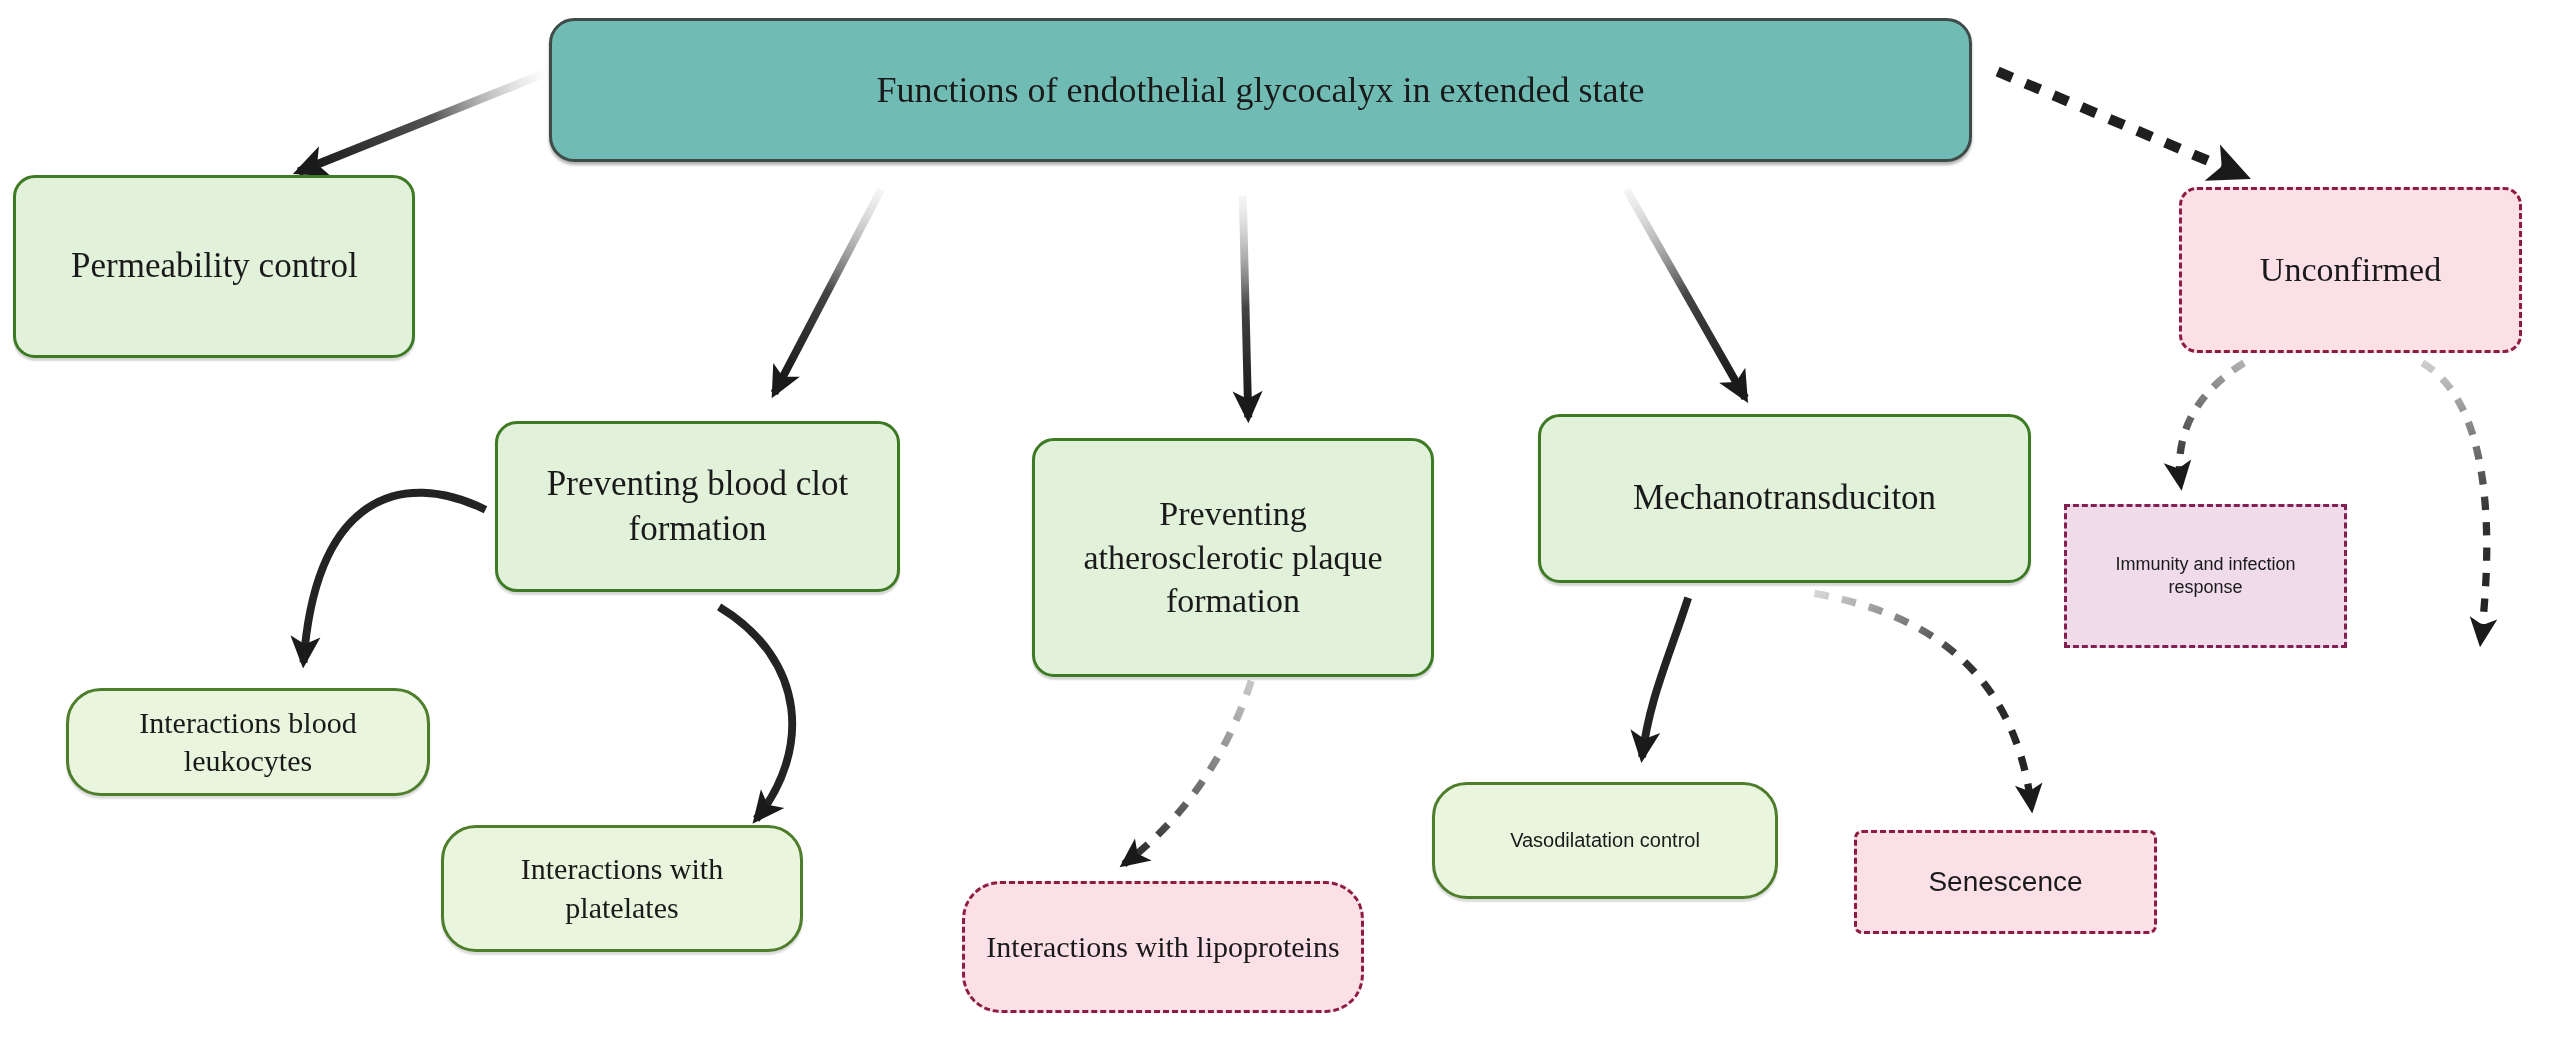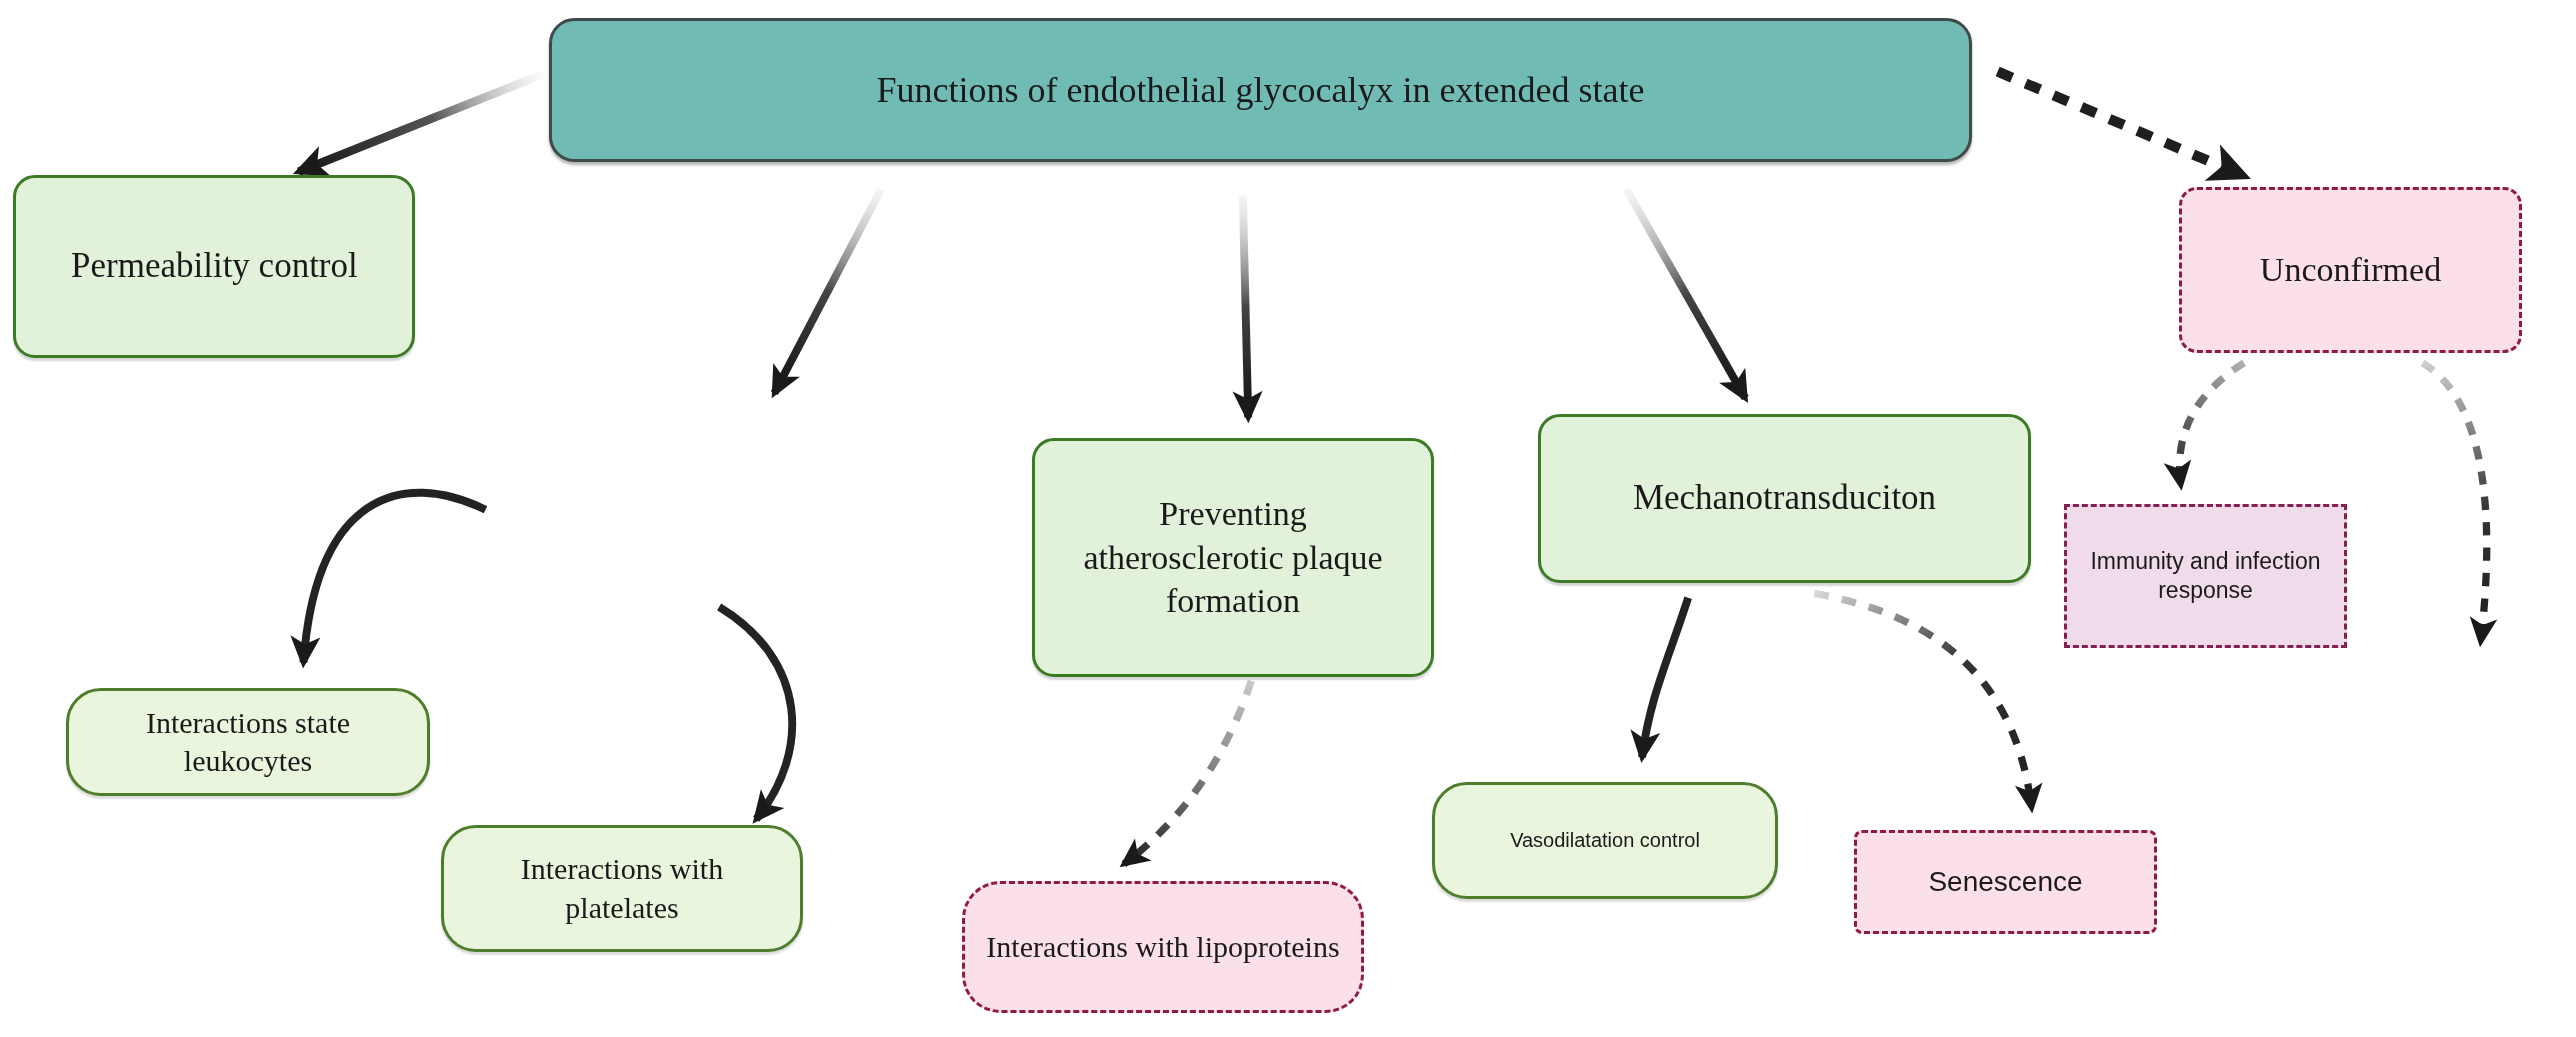--- a/index.html
+++ b/index.html
@@ -44,21 +44,21 @@
   }
   .pink-node{
     background:var(--pink_fill,#FBE1E7);
     border:3.6px dashed var(--pink_border,#8E1C40);
     font-size:34px;
   }
   .mauve-node{
     background:var(--mauve_fill,#EFDBEA);
     border:3px dashed var(--mauve_border,#832052);
     border-radius:0;
-    font-size:23px;
+    font-size:18px;
   }
 </style>
 </head>
 <body>
 
 <div id="canvas">
 
   <svg id="edges" width="2576" height="1037" viewBox="0 0 4245 1709">
     <defs>
       <marker id="head" viewBox="0 0 12 12" refX="9.6" refY="6" markerWidth="4.4" markerHeight="4.4" orient="auto" markerUnits="strokeWidth">
@@ -120,35 +120,38 @@
   </svg>
 
   <div class="node title-node serif" style="left:549px;top:18px;width:1423px;height:144px;padding:0 36px;">
     <span>Functions of endothelial glycocalyx in extended state</span>
   </div>
 
   <div class="node green-node serif" style="left:13.4px;top:175px;width:402px;height:183px;padding:0 24px;">
     <span>Permeability control</span>
   </div>
 
+  <div class="node green-node serif" style="left:495px;top:421px;width:405px;height:171px;padding:0 24px;">
+    <span>Preventing blood clot formation</span>
+  </div>
 
   <div class="node green-node serif" style="left:1032px;top:438px;width:402px;height:239px;padding:0 24px;font-size:34px;text-align:center;">
     <span>Preventing atherosclerotic plaque formation</span>
   </div>
 
   <div class="node green-node serif" style="left:1538px;top:414px;width:493px;height:169px;padding:0 18px;">
     <span>Mechanotransduciton</span>
   </div>
 
   <div class="node pink-node serif" style="left:2179px;top:187px;width:343px;height:166px;padding:0 18px;border-radius:18px;">
     <span>Unconfirmed</span>
   </div>
 
   <div class="node leaf-node serif" style="left:66px;top:688px;width:364px;height:108px;padding:0 18px;">
-    <span>Interactions state leukocytes</span>
+    <span>Interactions blood leukocytes</span>
   </div>
 
   <div class="node leaf-node serif" style="left:441px;top:825px;width:362px;height:127px;padding:0 18px;">
     <span>Interactions with platelates</span>
   </div>
 
   <div class="node pink-node serif" style="left:938px;top:881px;width:402px;height:132px;padding:0 18px;border-radius:38px;font-size:30px;margin-left:24px;">
     <span>Interactions with lipoproteins</span>
   </div>
 

